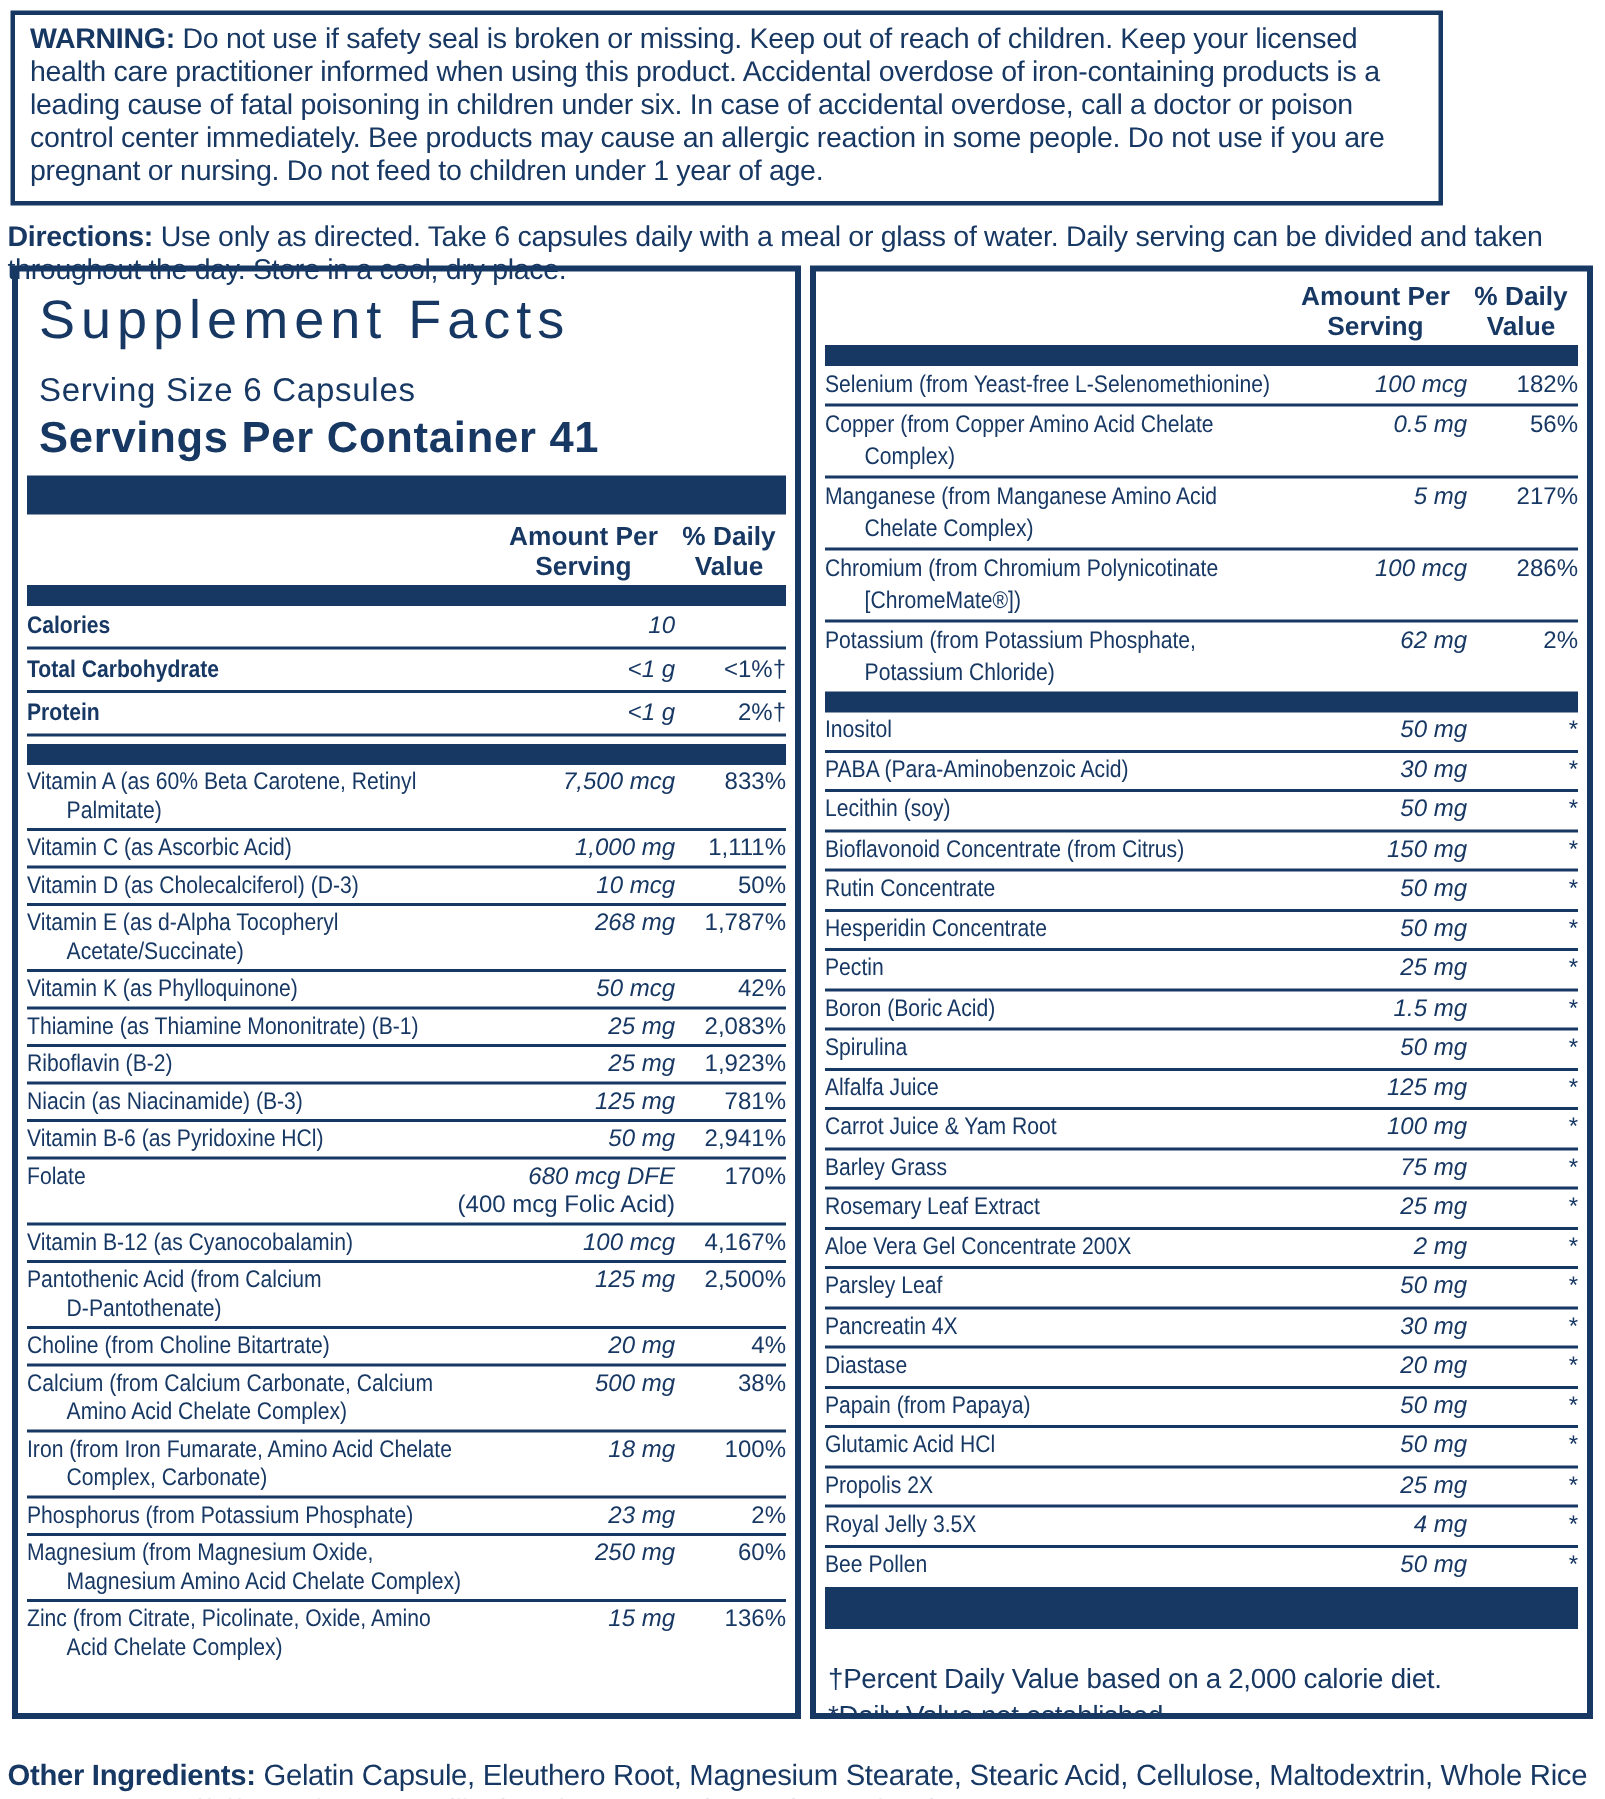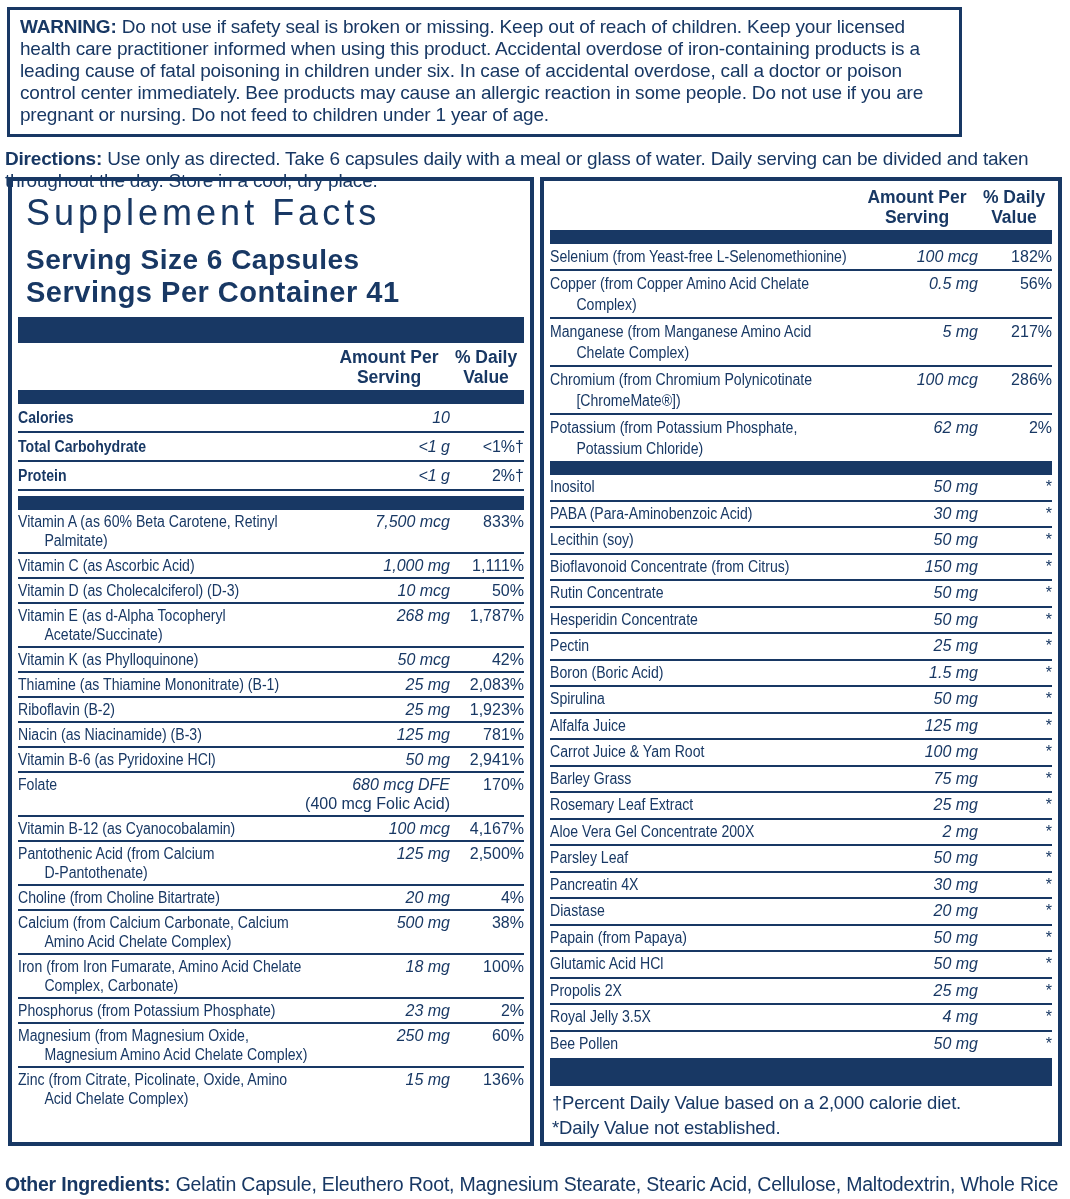--- a/index.html
+++ b/index.html
@@ -30,21 +30,21 @@
     position:absolute; top:177px; height:969px; box-sizing:border-box;
     border:4px solid var(--navy); padding:2px 6px; overflow:hidden;
   }
   #left-panel{ left:8px;  width:526px; }
   #right-panel{ left:540px; width:522px; }
 
   .sf-title{
     margin:4px 0 0 8px; font-size:36px; line-height:52px; font-weight:400;
     letter-spacing:4px;
   }
-  .sf-serving{ margin:5px 0 0 8px; font-size:28px; line-height:31px; font-weight:700; letter-spacing:0.5px; }
+  .sf-serving{ margin:5px 0 0 8px; font-size:22px; line-height:31px; font-weight:400; letter-spacing:0.5px; }
   .sf-container{ margin:2px 0 0 8px; font-size:29px; line-height:31px; font-weight:700; letter-spacing:0.5px; }
 
   .bar{ background:var(--navy); }
   .bar.thick   { height:26px; margin-top:9px; }
   .bar.thin    { height:14px; }
   .bar.thin-m  { height:14px; margin-top:5px; }
   .bar.thick-b { height:28px; margin-top:2px; }
 
   .col-headers{
     display:grid; grid-template-columns:1fr 118px 76px;
@@ -76,21 +76,21 @@
   #left-rows .row{ line-height:19px; }
   #mineral-rows .row{ line-height:21px; }
   #botanical-rows .row{ line-height:20.5px; }
 
   #macro-rows .row:last-child{ margin-bottom:0; }
   #left-rows .row:last-child,
   #mineral-rows .row:last-child,
   #botanical-rows .row:last-child{ border-bottom:none; }
 
   .footnote{ margin:4px 0 0 2px; font-size:18.5px; line-height:21px; letter-spacing:-0.2px; }
-  .footnote:first-of-type{ margin-top:6px; }
+  .footnote:first-of-type{ margin-top:22px; }
 </style>
 </head>
 <body>
 
 <div class="warning-box">
   <b>WARNING:</b>
   <span>Do not use if safety seal is broken or missing. Keep out of reach of children. Keep your licensed health care practitioner informed when using this product. Accidental overdose of iron-containing products is a leading cause of fatal poisoning in children under six. In case of accidental overdose, call a doctor or poison control center immediately. Bee products may cause an allergic reaction in some people. Do not use if you are pregnant or nursing. Do not feed to children under 1 year of age.</span>
 </div>
 
 <p class="directions">

